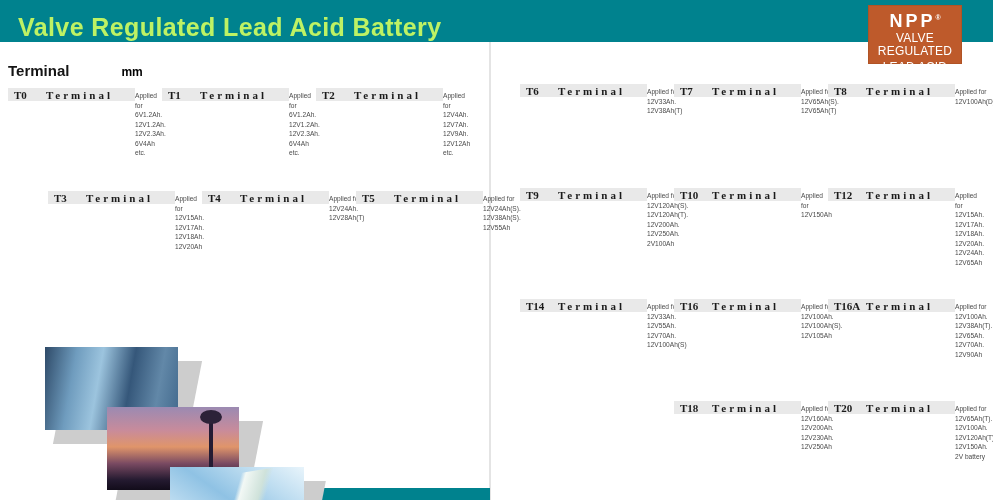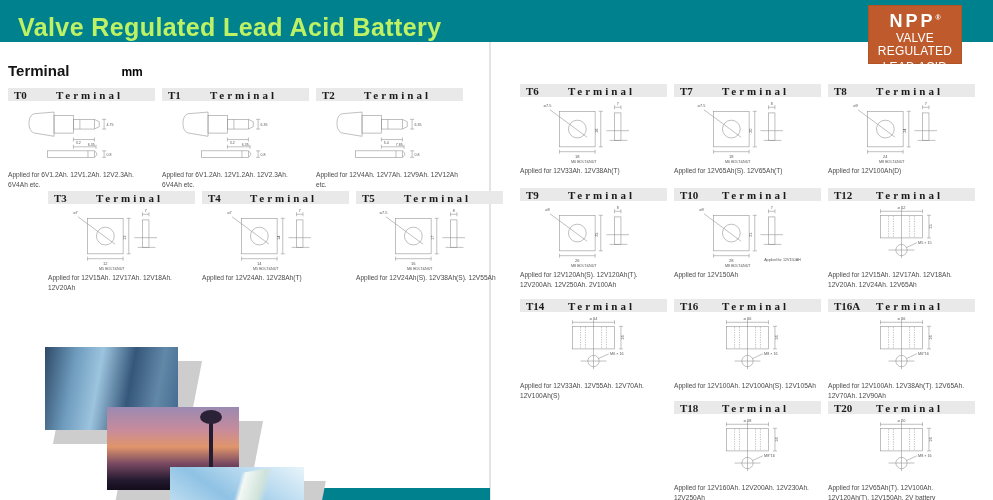--- a/index.html
+++ b/index.html
@@ -10,21 +10,21 @@
   .logo{position:absolute;left:868px;top:5px;width:94px;height:59px;background:#BE5A2B;color:#fff;
         text-align:center;z-index:8;box-shadow:0 0 0 1px #b05325 inset}
   .logo-name{font-size:18px;font-weight:bold;letter-spacing:3px;margin-top:7px;line-height:1}
   .logo-name .reg{font-size:7px;vertical-align:super;letter-spacing:0}
   .logo-line{font-size:12px;letter-spacing:.2px;margin-top:1.5px;line-height:1.15}
   .gutter{position:absolute;left:489px;top:42px;width:2px;height:458px;background:#e4e4e4}
   .section-head{position:absolute;left:8px;top:62px;white-space:nowrap}
   .sec-title{font-size:15px;font-weight:bold;color:#141414}
   .sec-unit{font-size:12px;font-weight:bold;color:#000000;margin-left:52px}
   .row{position:absolute;display:flex;gap:7px}
-  .card{width:147px;display:flex;flex-direction:column}
+  .card{width:147px;display:flex;flex-direction:row}
   .card.spacer{visibility:hidden}
   .card-head{height:13px;background:#E9E9E9;display:flex;align-items:center;
              font-family:"Liberation Serif",serif;font-weight:bold;font-size:11px;color:#1a1a1a}
   .code{padding-left:6px;min-width:32px}
   .head-label{flex:1;text-align:center;letter-spacing:3px;padding-right:22px}
   .drawing{height:63px;margin-top:3px}
   .drawing svg{width:100%;height:100%;display:block}
   .applied{font-size:6.6px;color:#4a4a4a;line-height:1.45;margin-top:3px}
   .shadow{position:absolute;background:#cdcdcd}
   .photo{position:absolute;overflow:hidden}

